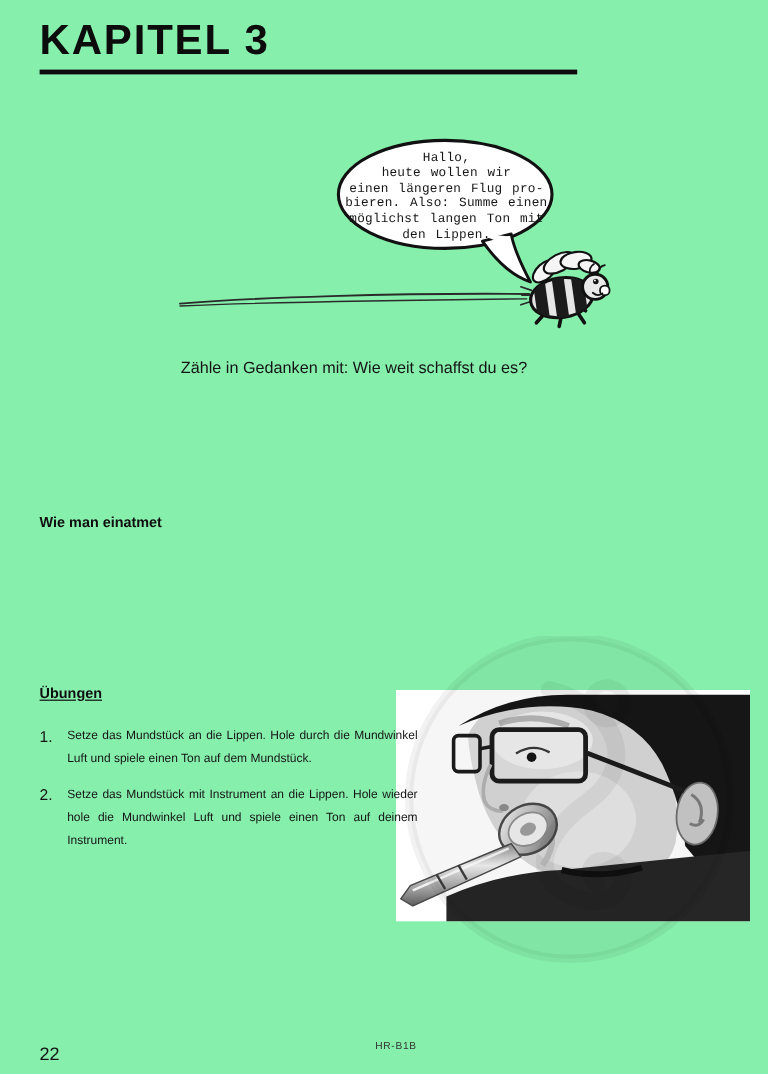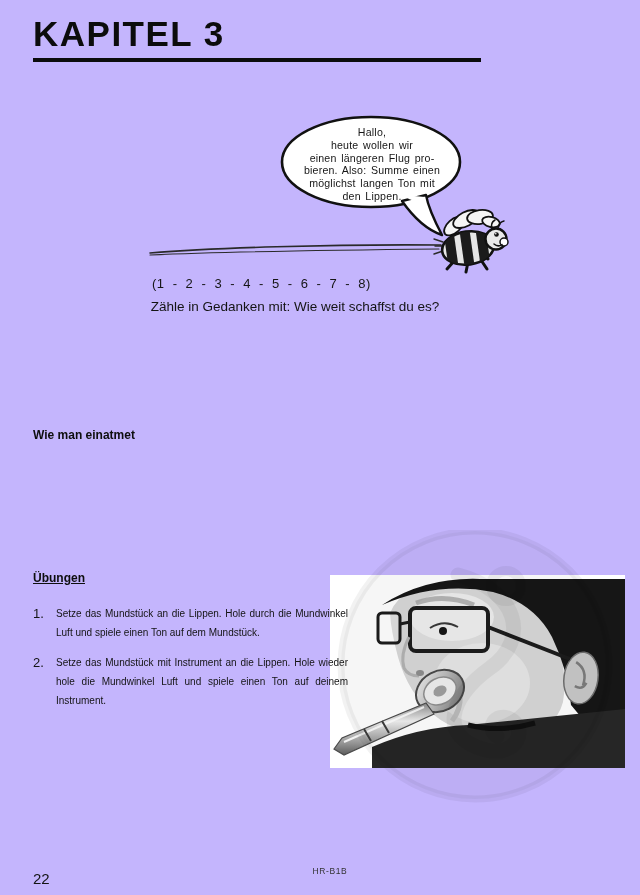--- a/index.html
+++ b/index.html
@@ -1,34 +1,34 @@
 <!DOCTYPE html>
 <html lang="de"><head>
 <meta charset="utf-8">
 <style>
   * { margin:0; padding:0; box-sizing:border-box; }
   html,body { background:#ffffff; }
   #page {
-    position:relative; width:640px; height:895px; background:#c4b5fd;
+    position:relative; width:640px; height:895px; background:#86efac;
     font-family:"Liberation Sans", sans-serif; color:#111; overflow:hidden;
   }
   .abs { position:absolute; }
 
   
   #chapter-title {
     left:33px; top:14px; font-size:35px; font-weight:800; letter-spacing:1.5px;
     color:#0c0c0c; font-family:"Liberation Sans", sans-serif;
   }
   #chapter-rule { left:33px; top:58px; width:448px; height:4px; background:#0c0c0c; }
 
   
   #comic-svg { left:140px; top:105px; width:390px; height:180px; }
   #bubble-text {
     left:276px; top:126px; width:192px; text-align:center;
-    font-family:Liberation Sans, sans-serif; font-size:10.6px; line-height:12.8px;
+    font-family:Liberation Mono, monospace; font-size:10.6px; line-height:12.8px;
     white-space:pre-line; color:#161616; letter-spacing:0.2px; word-spacing:1.5px;
   }
   #count-line {
     left:152px; top:276px; font-size:13px; word-spacing:4px; letter-spacing:0.5px; color:#161616;
   }
   #comic-caption {
     left:130px; top:299px; width:330px; text-align:center; font-size:13.5px; color:#141414;
   }
 
   
@@ -112,21 +112,20 @@
     </g>
   </svg>
 
   <div class="abs" id="bubble-text">Hallo,
 heute wollen wir
 einen längeren Flug pro-
 bieren. Also: Summe einen
 möglichst langen Ton mit
 den Lippen.</div>
 
-  <div class="abs" id="count-line">(1 - 2 - 3 - 4 - 5 - 6 - 7 - 8)</div>
   <div class="abs" id="comic-caption">Zähle in Gedanken mit: Wie weit schaffst du es?</div>
 
   <div class="abs section-heading" id="heading-breathing">Wie man einatmet</div>
 
   <div class="abs section-heading" id="heading-exercises">Übungen</div>
   <div class="abs" id="exercise-list">
     <div class="exercise-item">
       <div class="exercise-number">1.</div>
       <div class="exercise-text">Setze das Mundstück an die Lippen. Hole durch die Mundwinkel Luft und spiele einen Ton auf dem Mundstück.</div>
     </div>

